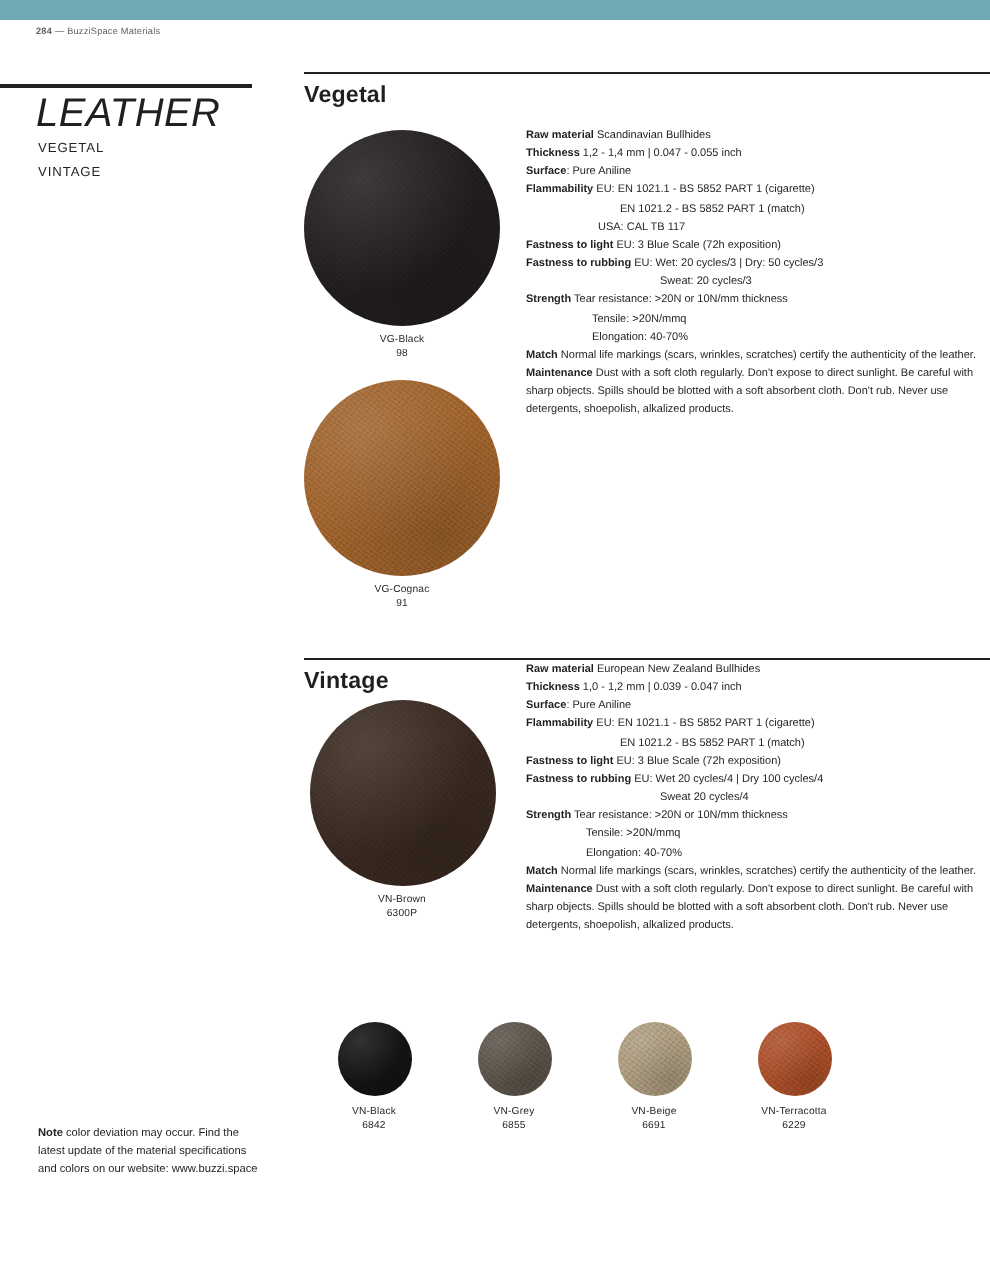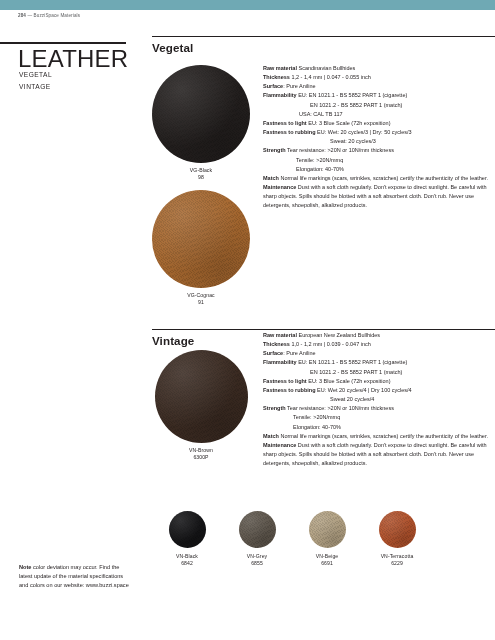--- a/index.html
+++ b/index.html
@@ -8,22 +8,22 @@
        -webkit-font-smoothing:antialiased;}
 
   
   .topbar{position:absolute;left:0;top:0;width:495px;height:10px;background:#6fa9b4;}
 
   
   .runhead{position:absolute;left:18px;top:13px;font-size:4.6px;letter-spacing:.12px;
            color:#5f6062;white-space:nowrap;}
   .runhead b{font-weight:700;}
   .title-rule{position:absolute;left:0;top:42px;width:126px;height:1.6px;background:#231f20;}
-  .title{position:absolute;left:18px;top:47px;font-size:24px;font-weight:400;
-         letter-spacing:.2px;line-height:1;color:#231f20;}
+  .title{position:absolute;left:18px;top:47px;font-size:20px;font-weight:400;
+         letter-spacing:.2px;line-height:1;color:#231f20;font-style:italic;}
   .subtitle{position:absolute;left:19px;font-size:6.6px;letter-spacing:.45px;
             color:#231f20;font-weight:400;}
   .sub1{top:71px;}
   .sub2{top:83px;}
 
   
   .note{position:absolute;left:19px;top:563px;width:112px;font-size:5.6px;
         line-height:9.2px;color:#231f20;}
   .note .lbl{font-weight:700;}
 

